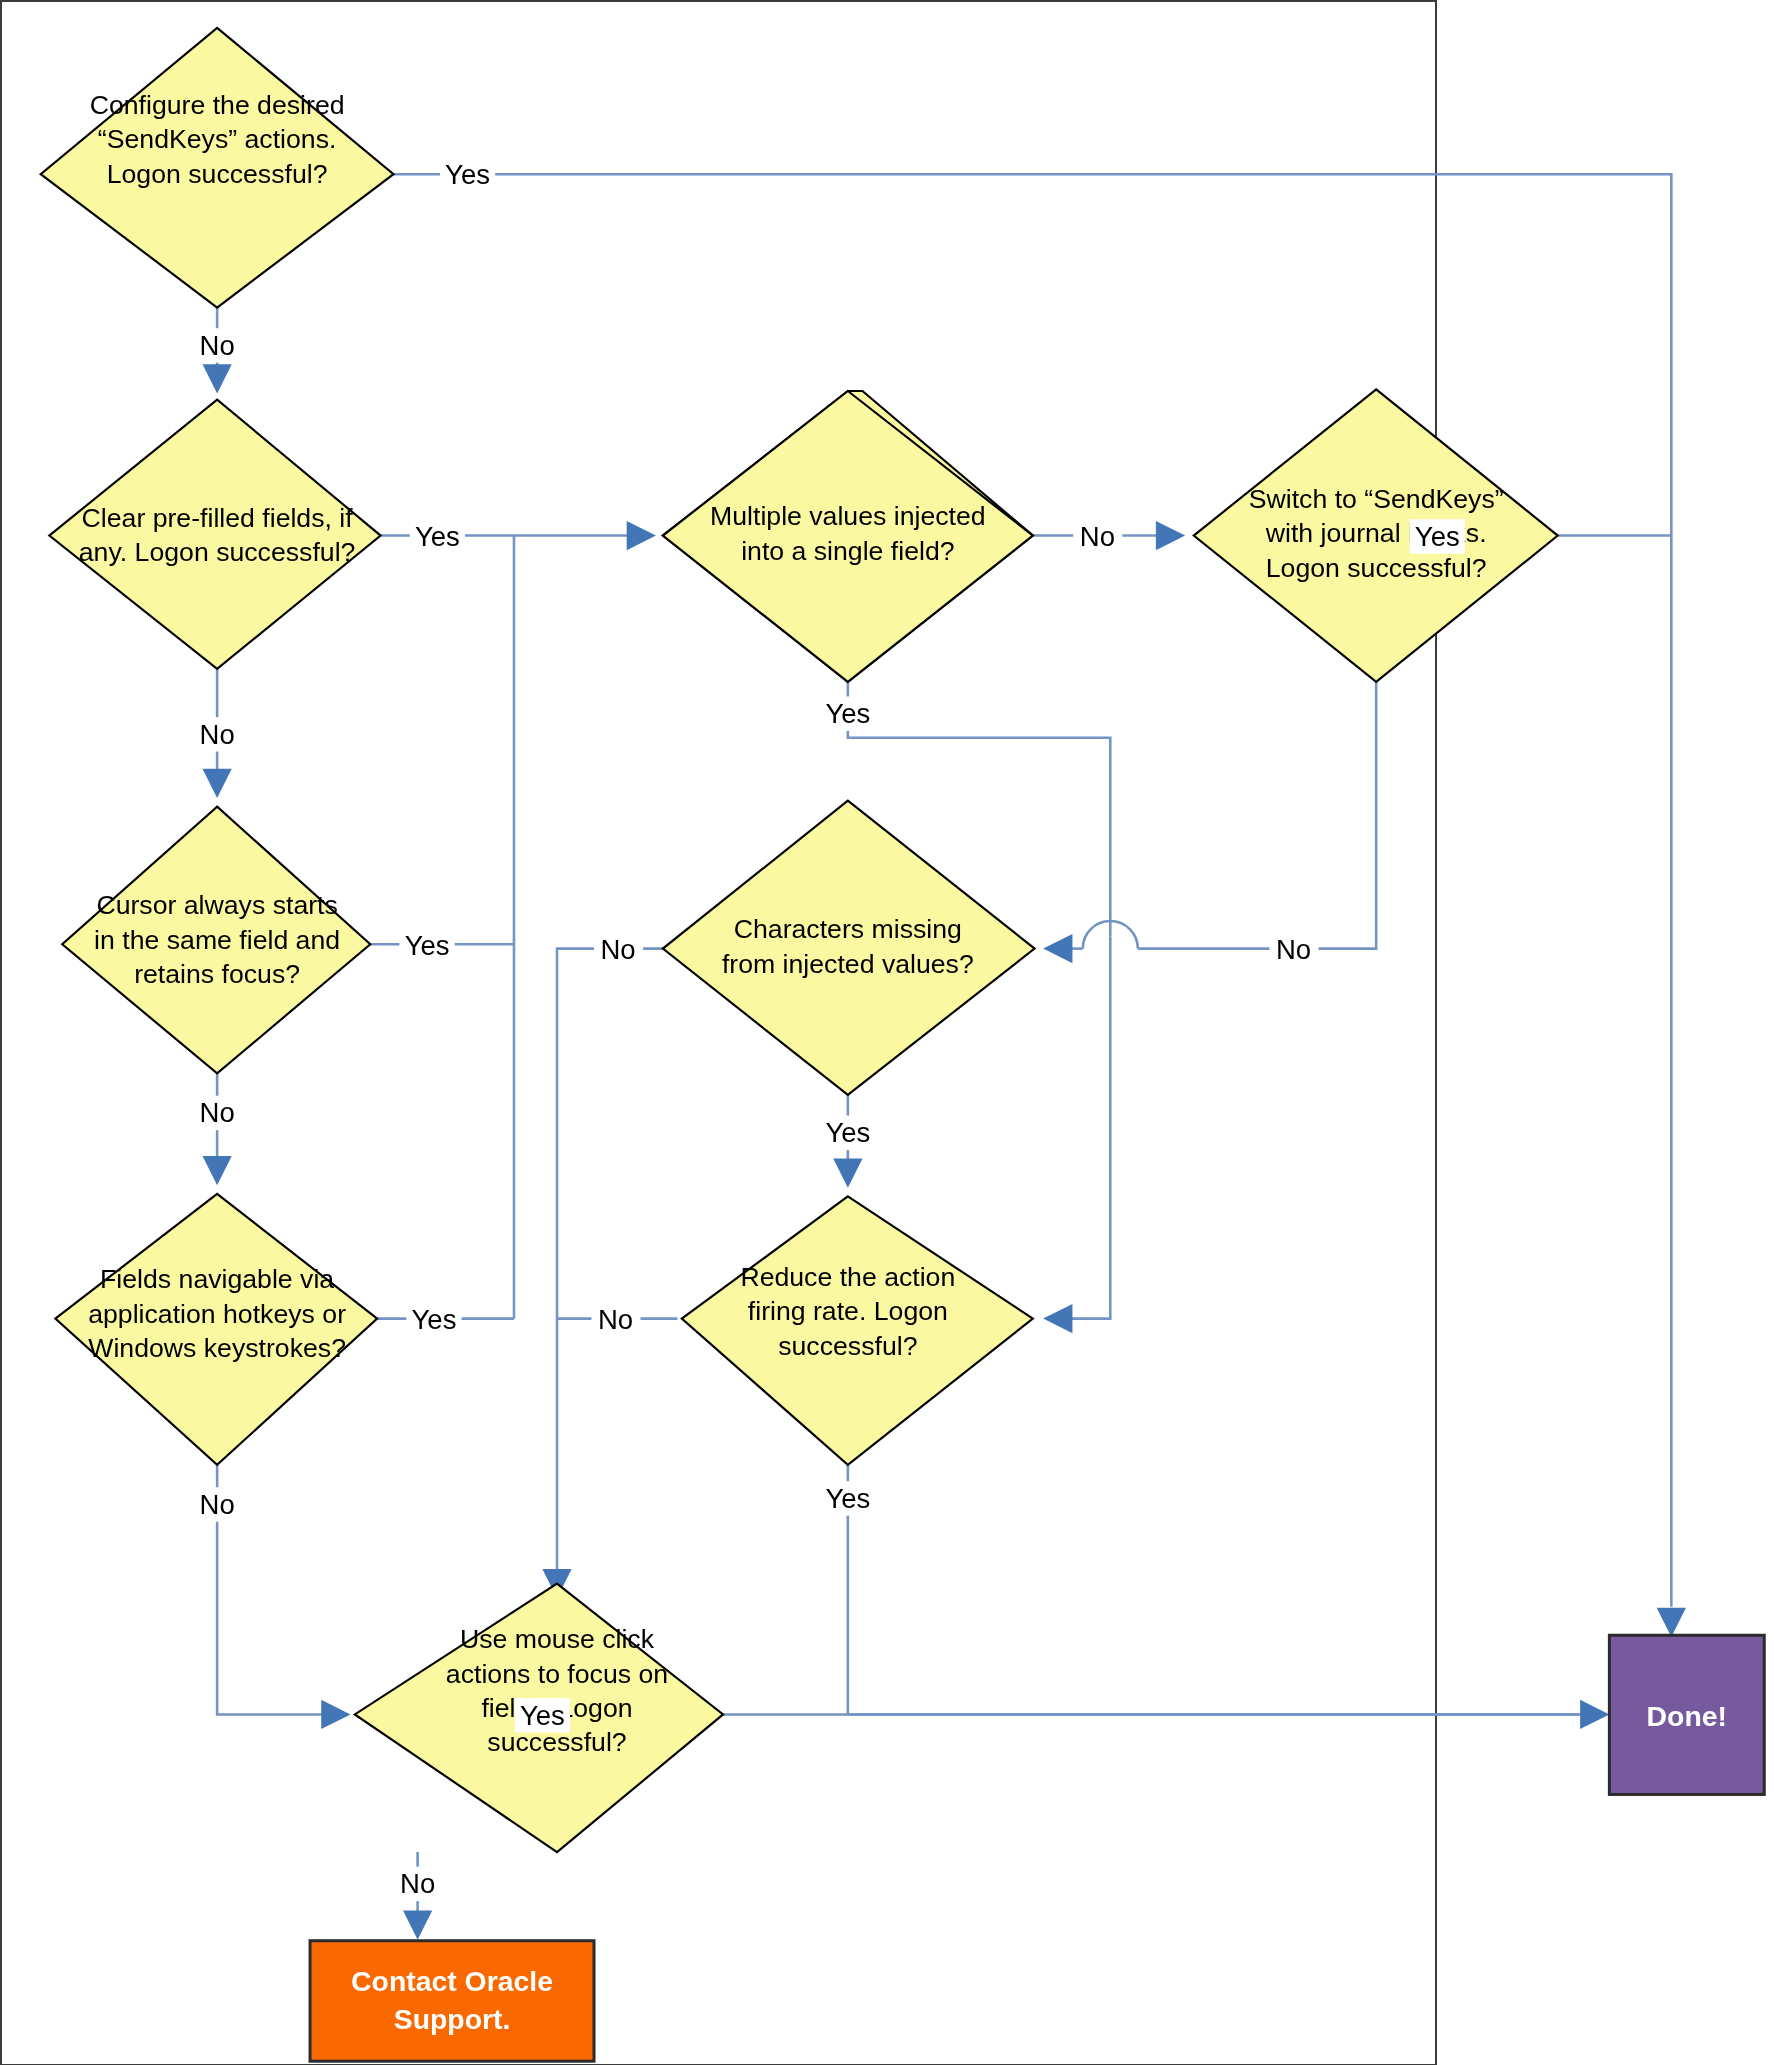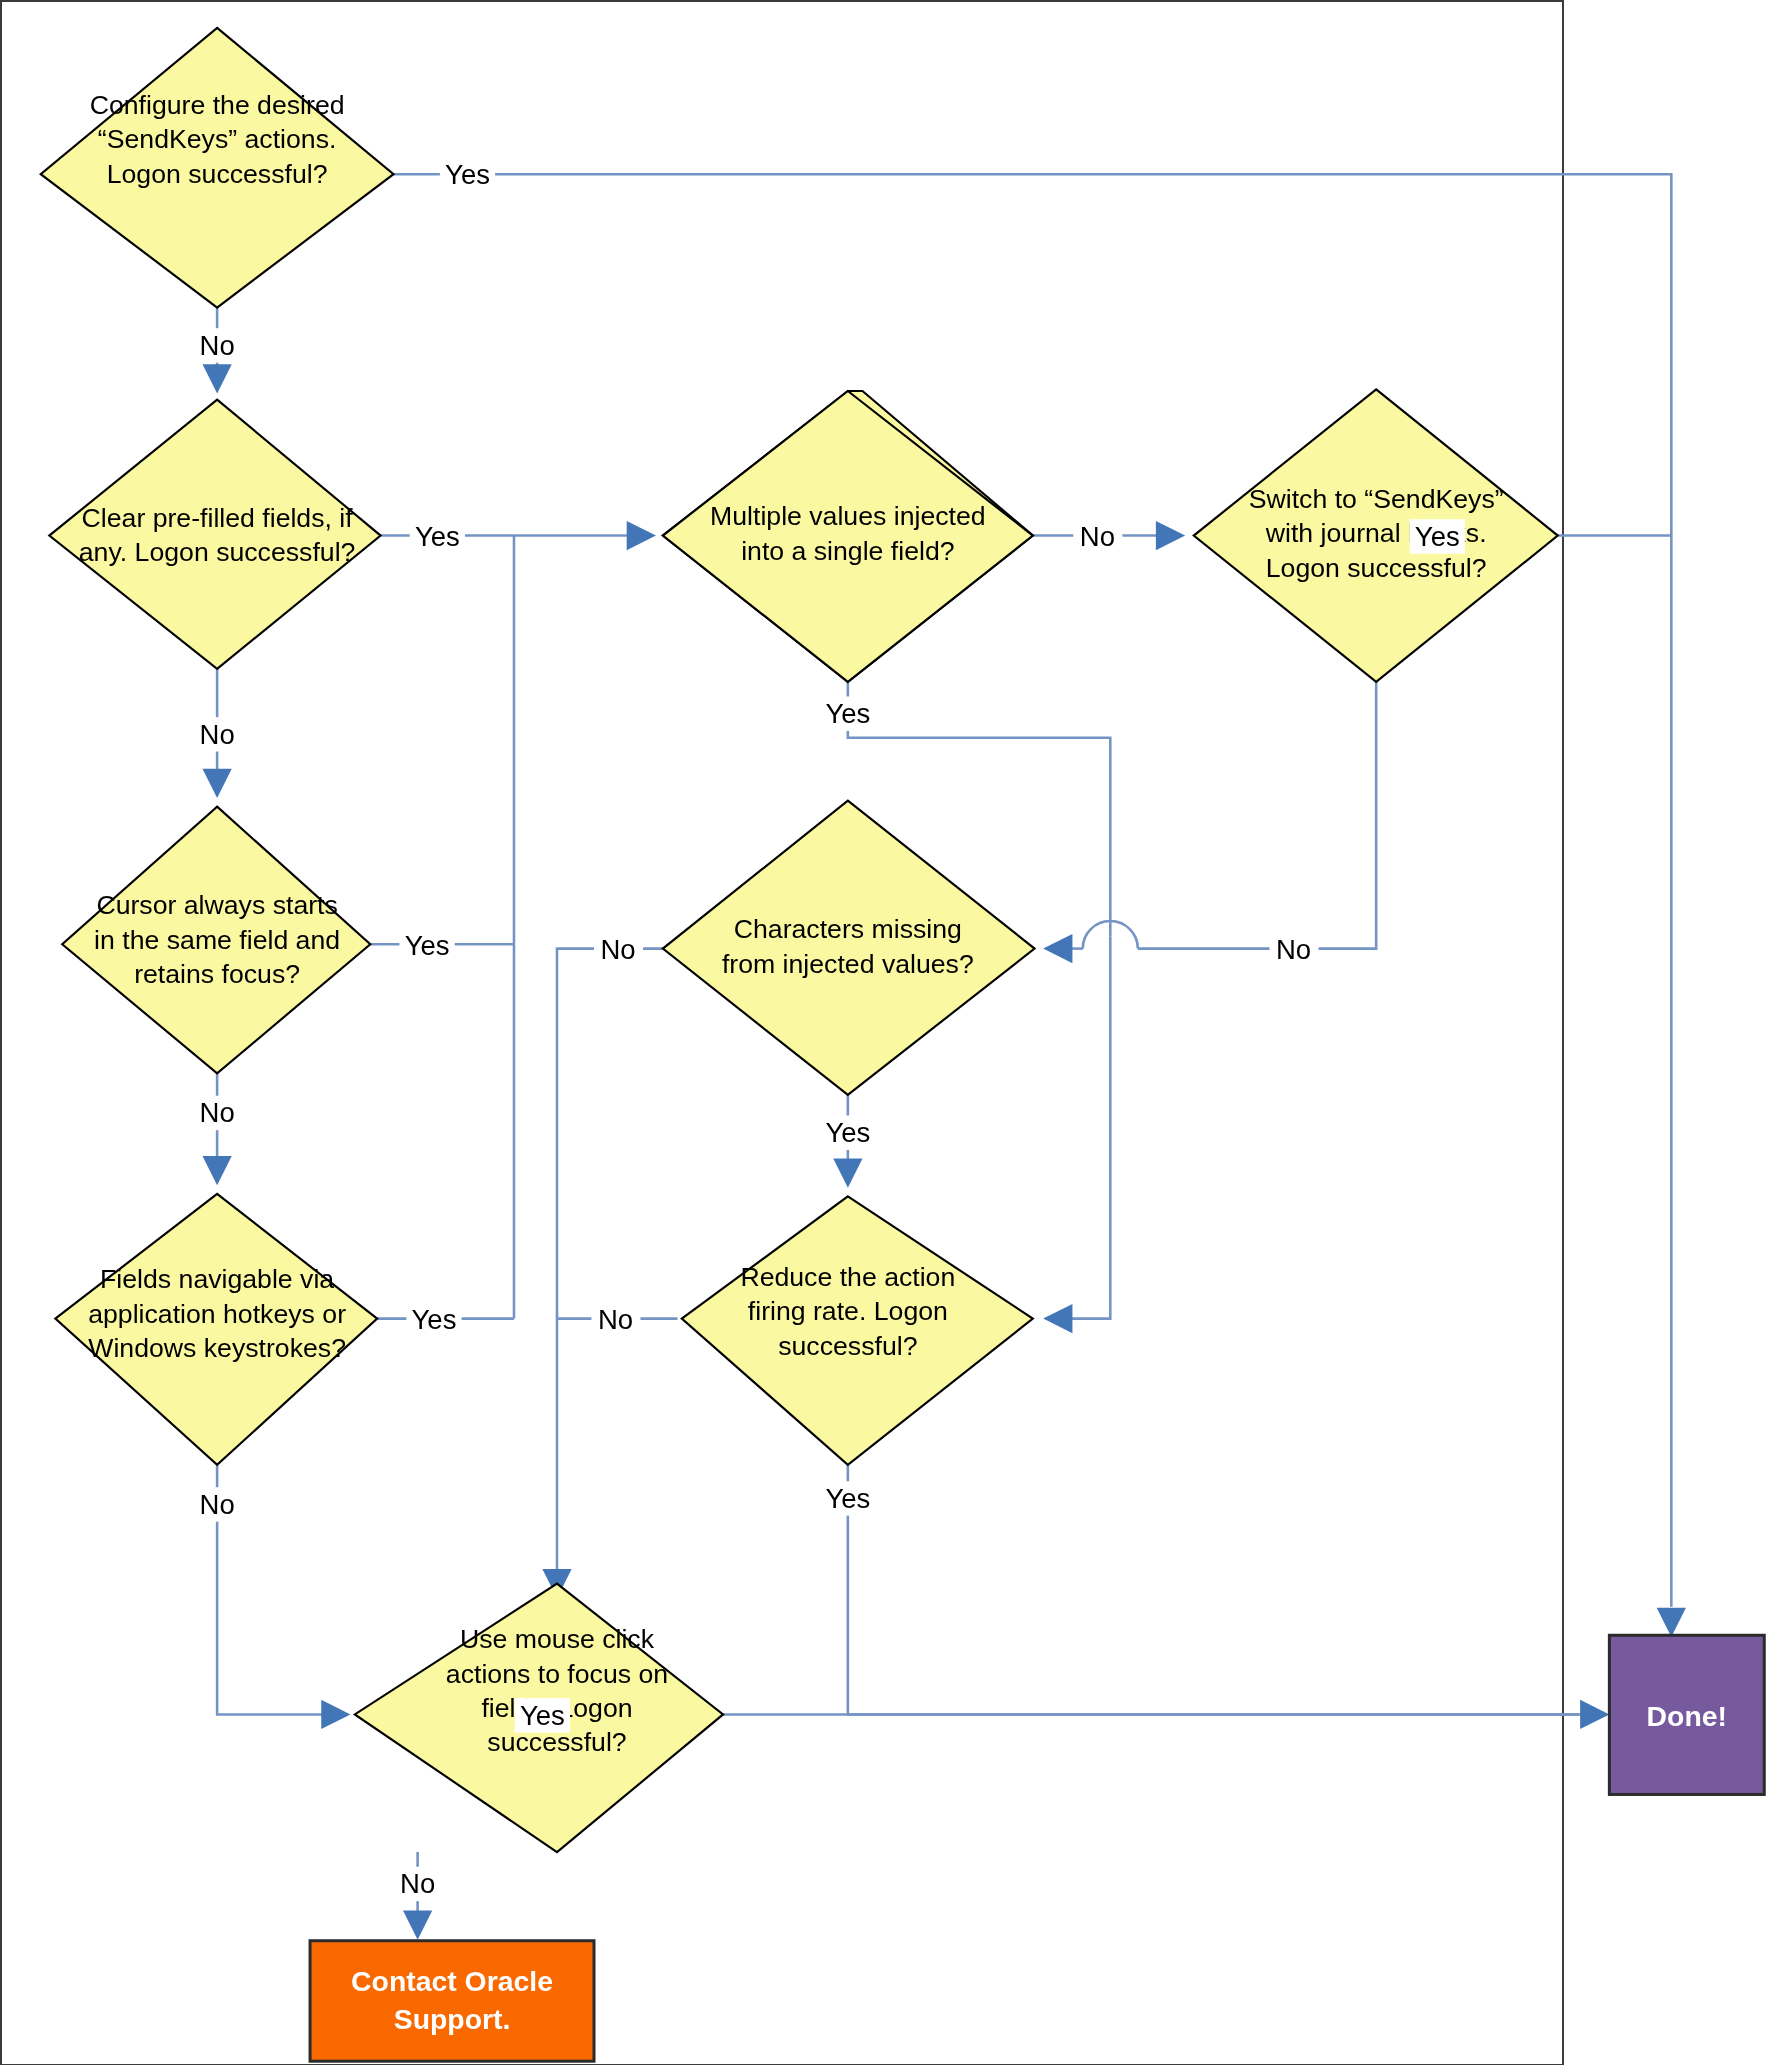--- a/index.html
+++ b/index.html
@@ -5,21 +5,21 @@
   html, body {
     margin: 0;
     padding: 0;
     background: #ffffff;
   }
   body {
     font-family: "Liberation Sans", sans-serif;
   }
   #canvas-wrap {
     position: relative;
-    width: 1564px;
+    width: 1437px;
     height: 2066px;
     background: #ffffff;
     box-sizing: border-box;
     border: 2.6px solid #3b3b3b;
     text-align: center;
   }
   svg#flow {
     display: block;
     width: 1770px;
     height: 2061px;

